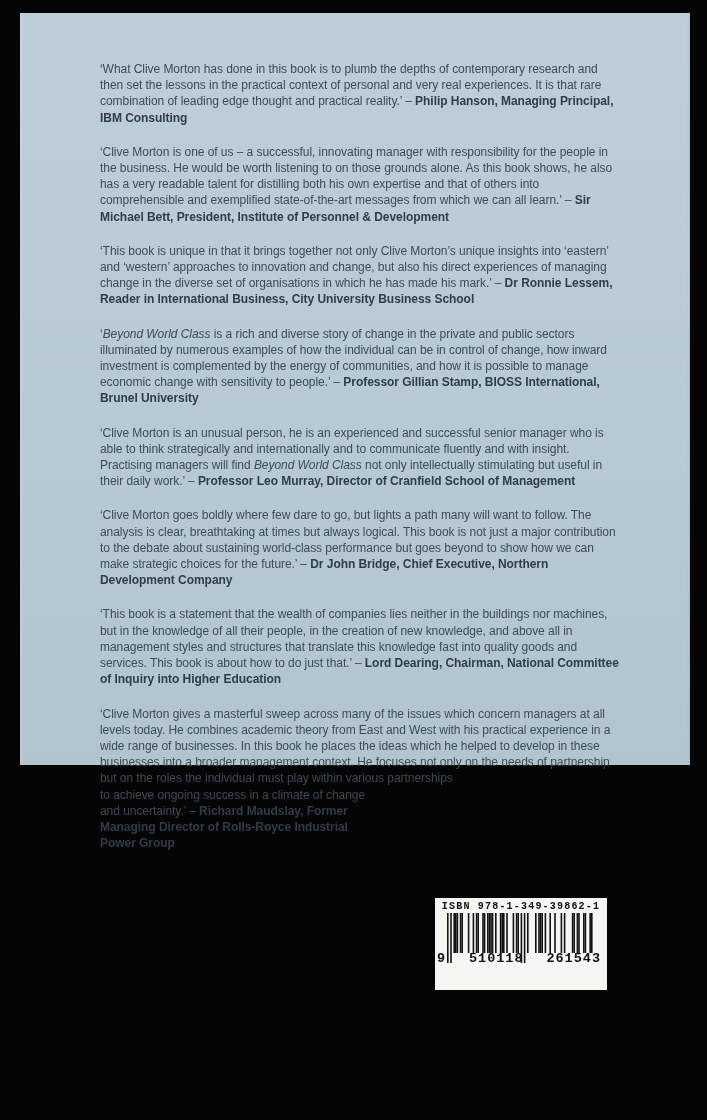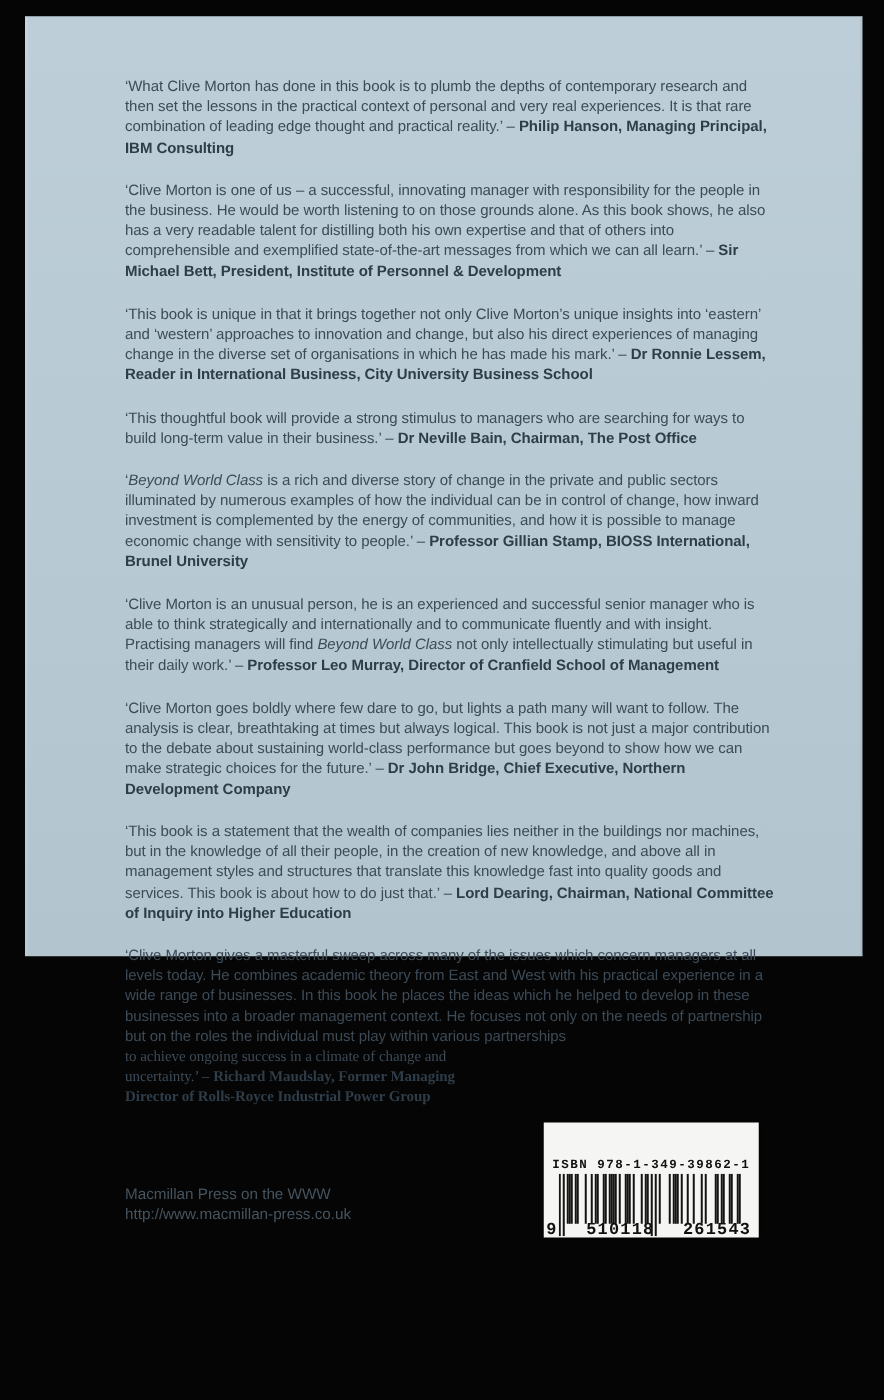--- a/index.html
+++ b/index.html
@@ -19,71 +19,65 @@
     box-shadow: inset 2px 0 3px rgba(255,255,255,0.18), inset -1px 0 2px rgba(0,0,0,0.08);
   }
   .content {
     position: absolute; left: 80px; top: 48px; width: 522px;
     color: #3d4b57; font-size: 12px; line-height: 16.2px;
     letter-spacing: -0.05px;
   }
   p.quote { margin: 0 0 18px 0; }
   p.quote strong { color: #2f3d49; }
   p.quote em { }
-  .narrow { display: block; width: 285px; font-family: Liberation Serif, serif; }
+  .narrow { display: block; width: 285px; }
   .publisher {
     position: absolute; left: 80px; top: 934px;
     color: #46545f; font-size: 12.2px; line-height: 16px;
   }
   .publisher div { white-space: nowrap; }
   .barcode-box {
     position: absolute; left: 415px; top: 885px;
     width: 172px; height: 92px;
     background: #f5f5f3;
     box-shadow: 0 0 2px rgba(0,0,0,0.25);
     text-align: center;
   }
   .isbn-label {
     font-family: "Liberation Mono", monospace;
     font-size: 10px; letter-spacing: 1.2px;
     color: #111; padding-top: 3px; white-space: nowrap;
     font-weight: bold;
-    margin-top: 26px;
   }
   .bars-wrap { margin-top: 1px; height: 50px; }
   .barcode-digits {
     display: flex; justify-content: space-between;
     padding: 0 6px 0 2px; margin-top: -12px;
     font-family: "Liberation Mono", monospace;
     font-size: 13.5px; font-weight: bold; color: #111;
   }
   .barcode-digits span { background: transparent; letter-spacing: 1px; }
 </style>
 </head>
 <body>
 
 <div class="stage">
   <div class="cover">
 
     <div class="content" id="quotes-container">
         <p class="quote"><span>‘What Clive Morton has done in this book is to plumb the depths of contemporary research and then set the lessons in the practical context of personal and very real experiences. It is that rare combination of leading edge thought and practical reality.’ – </span><strong>Philip Hanson, Managing Principal, IBM Consulting</strong></p>
         <p class="quote"><span>‘Clive Morton is one of us – a successful, innovating manager with responsibility for the people in the business. He would be worth listening to on those grounds alone. As this book shows, he also has a very readable talent for distilling both his own expertise and that of others into comprehensible and exemplified state-of-the-art messages from which we can all learn.’ – </span><strong>Sir Michael Bett, President, Institute of Personnel &amp; Development</strong></p>
         <p class="quote"><span>‘This book is unique in that it brings together not only Clive Morton’s unique insights into ‘eastern’ and ‘western’ approaches to innovation and change, but also his direct experiences of managing change in the diverse set of organisations in which he has made his mark.’ – </span><strong>Dr Ronnie Lessem, Reader in International Business, City University Business School</strong></p>
-        <p class="quote"><span>‘This thoughtful book will provide a strong stimulus to managers who are searching for ways to build long-term value in their business.’ – </span><strong>Dr Neville Bain, Chairman, The Post Office</strong></p>
         <p class="quote"><span>‘</span><em>Beyond World Class</em><span> is a rich and diverse story of change in the private and public sectors illuminated by numerous examples of how the individual can be in control of change, how inward investment is complemented by the energy of communities, and how it is possible to manage economic change with sensitivity to people.’ – </span><strong>Professor Gillian Stamp, BIOSS International, Brunel University</strong></p>
         <p class="quote"><span>‘Clive Morton is an unusual person, he is an experienced and successful senior manager who is able to think strategically and internationally and to communicate fluently and with insight. Practising managers will find </span><em>Beyond World Class</em><span> not only intellectually stimulating but useful in their daily work.’ – </span><strong>Professor Leo Murray, Director of Cranfield School of Management</strong></p>
         <p class="quote"><span>‘Clive Morton goes boldly where few dare to go, but lights a path many will want to follow. The analysis is clear, breathtaking at times but always logical. This book is not just a major contribution to the debate about sustaining world-class performance but goes beyond to show how we can make strategic choices for the future.’ – </span><strong>Dr John Bridge, Chief Executive, Northern Development Company</strong></p>
         <p class="quote"><span>‘This book is a statement that the wealth of companies lies neither in the buildings nor machines, but in the knowledge of all their people, in the creation of new knowledge, and above all in management styles and structures that translate this knowledge fast into quality goods and services. This book is about how to do just that.’ – </span><strong>Lord Dearing, Chairman, National Committee of Inquiry into Higher Education</strong></p>
         <p class="quote"><span>‘Clive Morton gives a masterful sweep across many of the issues which concern managers at all levels today. He combines academic theory from East and West with his practical experience in a wide range of businesses. In this book he places the ideas which he helped to develop in these businesses into a broader management context. He focuses not only on the needs of partnership but on the roles the individual must play within various partnerships</span><span class="narrow"><span>to achieve ongoing success in a climate of change and uncertainty.’ – </span><strong>Richard Maudslay, Former Managing Director of Rolls-Royce Industrial Power Group</strong></span></p>
       </div>
 
-    <div class="publisher">
-      <div>Macmillan Press on the WWW</div>
-      <div>http://www.macmillan-press.co.uk</div>
-    </div>
 
     <div class="barcode-box">
       <div class="isbn-label">ISBN 978-1-349-39862-1</div>
       <div class="bars-wrap" id="bars-wrap"><svg width="147.2" height="50">
             <rect x="0.00" y="0" width="1.60" height="50" fill="#141414"></rect>
             <rect x="3.20" y="0" width="1.60" height="50" fill="#141414"></rect>
             <rect x="6.40" y="0" width="1.60" height="40" fill="#141414"></rect>
             <rect x="8.00" y="0" width="1.60" height="40" fill="#141414"></rect>
             <rect x="9.60" y="0" width="1.60" height="40" fill="#141414"></rect>
             <rect x="12.80" y="0" width="1.60" height="40" fill="#141414"></rect>

